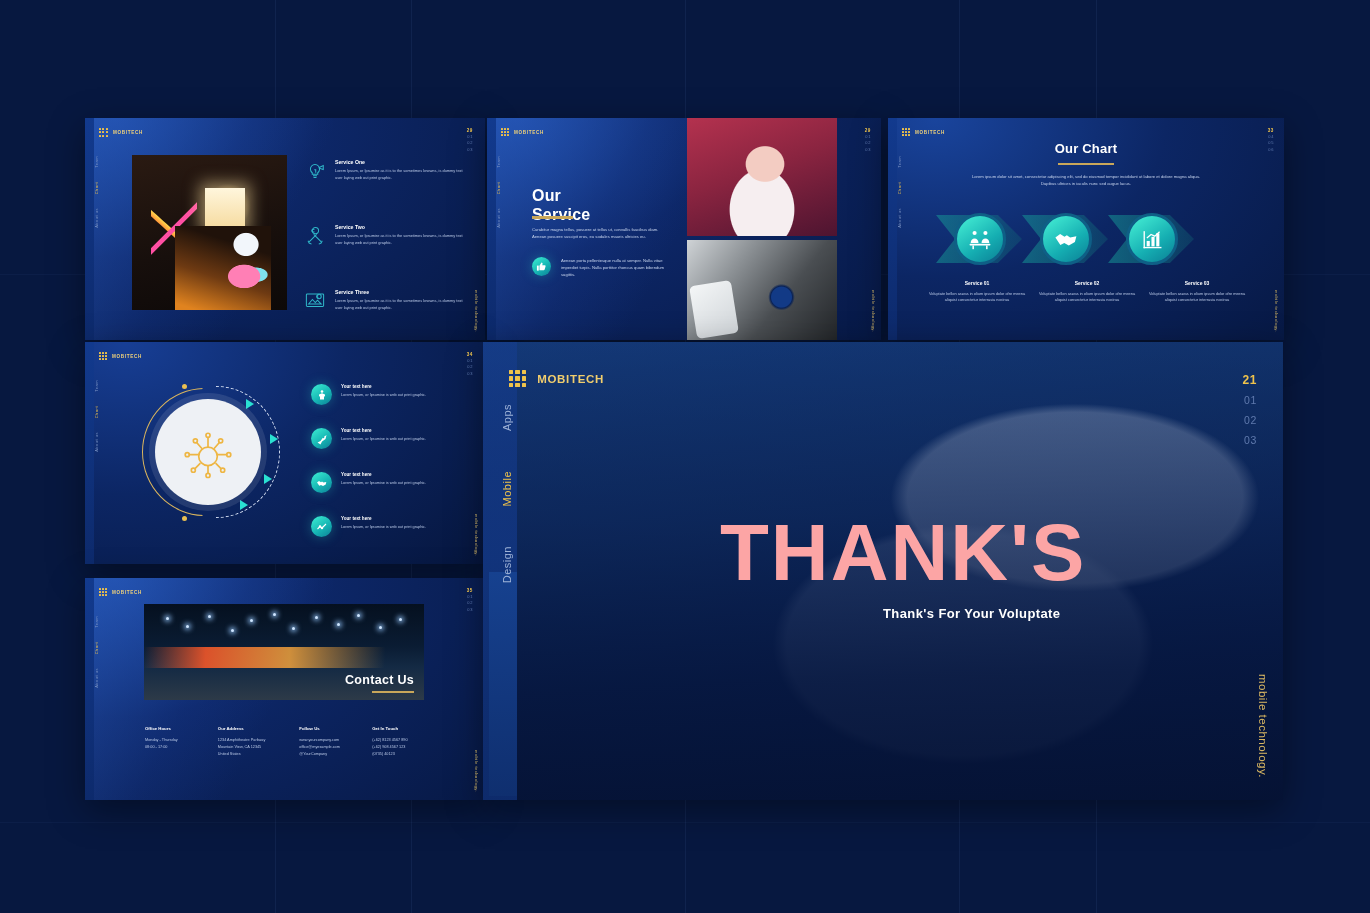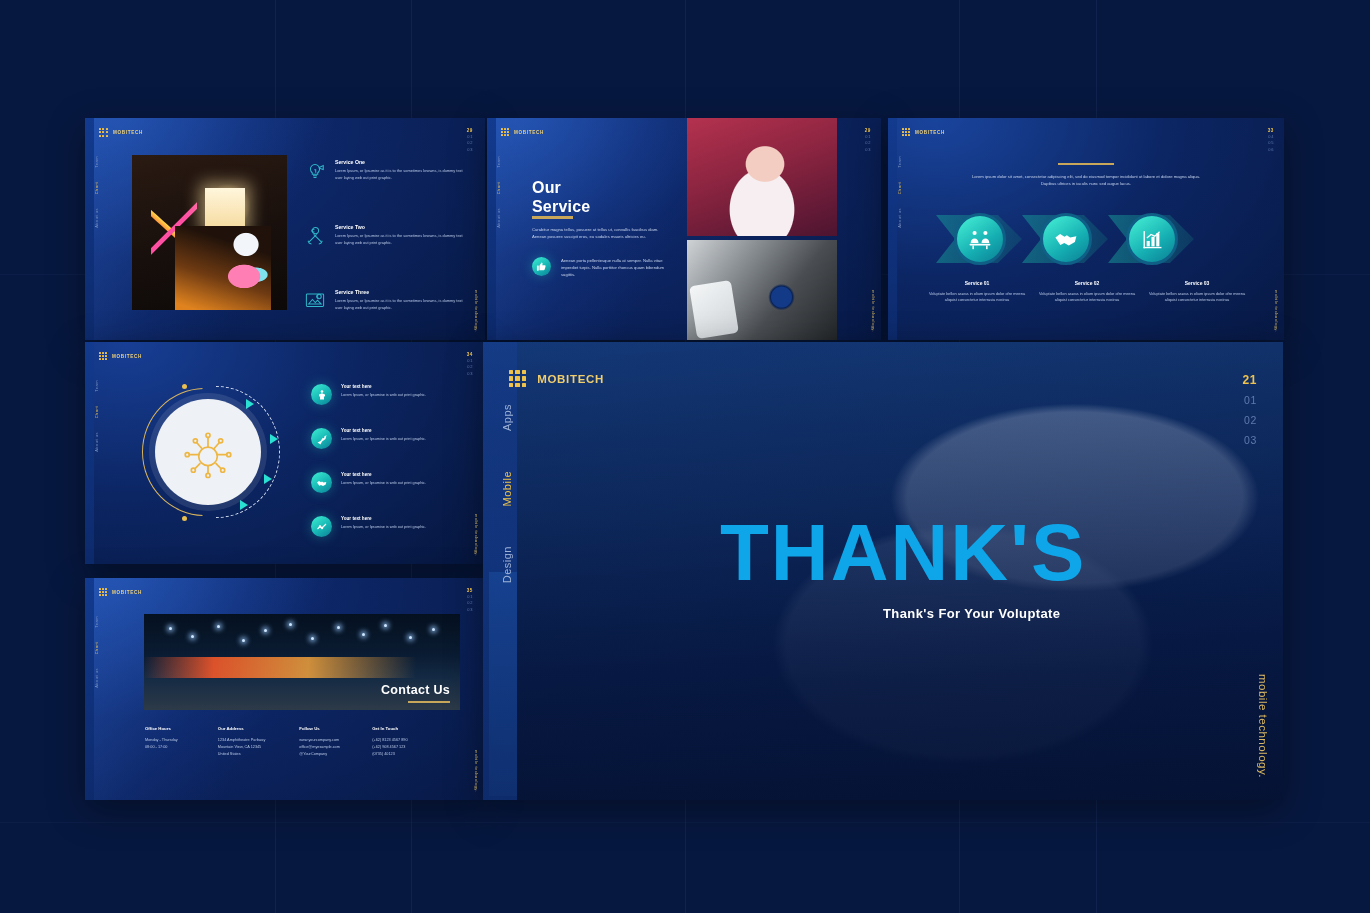--- a/index.html
+++ b/index.html
@@ -144,21 +144,21 @@
   .ringicon {
     width:52px; height:52px; border-radius:50%;
     background:linear-gradient(145deg,#47f2d6,#15aeb2 60%,#0b7f95);
     border:3px solid #0f5f86;
     display:flex; align-items:center; justify-content:center;
     position:relative; z-index:3;
   }
 
   
   #thanks-slide .thanks-title {
-    color:#0ea5e9; font-weight:700; letter-spacing:2px; line-height:.92;
+    color:#fca5a5; font-weight:700; letter-spacing:2px; line-height:.92;
   }
   #thanks-slide .thanks-sub { color:#fff; font-weight:700; letter-spacing:.4px; }
 </style>
 </head>
 <body>
 
 <div class="bg-grid">
   <div class="v" style="left:275px"></div>
   <div class="v" style="left:411px"></div>
   <div class="v" style="left:685px"></div>
@@ -283,21 +283,21 @@
       <span style="font-size:4px">About us</span>
     </div>
 
     <div class="pager" style="right:10px; top:10px;">
       <span class="on" style="font-size:4.6px; line-height:6.2px">29</span>
       <span style="font-size:4px; line-height:6.2px">01</span>
       <span style="font-size:4px; line-height:6.2px">02</span>
       <span style="font-size:4px; line-height:6.2px">03</span>
     </div>
 
-    <div style="position:absolute; left:45px; top:60px;">
+    <div style="position:absolute; left:45px; top:68px;">
       <div class="sl-title" style="font-size:16px; line-height:19px;">Our</div>
       <div class="sl-title" style="font-size:16px; line-height:19px;">Service</div>
     </div>
     <div class="gold-rule" style="position:absolute; left:45px; top:98px; width:41px; height:2.6px;"></div>
 
     <div class="body-txt" style="position:absolute; left:45px; top:108px; width:128px; font-size:4.2px; line-height:7px;">Curabitur magna tellus, posuere at tellus ut, convallis faucibus diam. Aenean posuere suscipit eros, eu sodales mauris ultricies eu.</div>
 
     <div style="position:absolute; left:45px; top:139px; width:137px; display:flex; gap:10px; align-items:flex-start;">
       <span class="tcirc" style="flex:0 0 19px; width:19px; height:19px;">
         <svg width="11" height="11" viewBox="0 0 24 24" fill="#ffffff">
@@ -341,20 +341,21 @@
       <span style="font-size:4px">About us</span>
     </div>
 
     <div class="pager" style="right:10px; top:10px;">
       <span class="on" style="font-size:4.6px; line-height:6.2px">33</span>
       <span style="font-size:4px; line-height:6.2px">04</span>
       <span style="font-size:4px; line-height:6.2px">05</span>
       <span style="font-size:4px; line-height:6.2px">06</span>
     </div>
 
+    <div class="sl-title" style="position:absolute; left:0; right:0; top:23px; text-align:center; font-size:13px;">Our Chart</div>
     <div class="gold-rule" style="position:absolute; left:50%; transform:translateX(-50%); top:45px; width:56px; height:2.4px;"></div>
 
     <div class="body-txt" style="position:absolute; left:82px; right:82px; top:55px; text-align:center; font-size:4.2px; line-height:7.2px;">Lorem ipsum dolor sit amet, consectetur adipiscing elit, sed do eiusmod tempor incididunt ut labore et dolore magna aliqua. Dapibus ultrices in iaculis nunc sed augue lacus.</div>
 
     <div class="arrowstrip" style="left:48px; top:95px;">
       <div style="position:relative; display:flex; align-items:center;">
         <div class="arrow"></div>
         <div class="ringicon" style="margin-left:-68px;">
           <svg width="26" height="26" viewBox="0 0 24 24" fill="#ffffff">
             <circle cx="7" cy="6.4" r="1.9"></circle>
@@ -549,21 +550,21 @@
       <span style="font-size:4px">About us</span>
     </div>
 
     <div class="pager" style="right:12px; top:10px;">
       <span class="on" style="font-size:4.6px; line-height:6.2px">35</span>
       <span style="font-size:4px; line-height:6.2px">01</span>
       <span style="font-size:4px; line-height:6.2px">02</span>
       <span style="font-size:4px; line-height:6.2px">03</span>
     </div>
 
-    <div class="ph ph-city" style="left:59px; top:36px; width:316px; height:96px;">
+    <div class="ph ph-city" style="left:59px; top:26px; width:280px; height:96px;">
       <div class="lights">
         <i style="left:8%;top:14%"></i>
           <i style="left:15%;top:22%"></i>
           <i style="left:23%;top:11%"></i>
         <i style="left:31%;top:26%"></i>
           <i style="left:38%;top:16%"></i>
           <i style="left:46%;top:9%"></i>
         <i style="left:53%;top:24%"></i>
           <i style="left:61%;top:13%"></i>
           <i style="left:69%;top:20%"></i>

